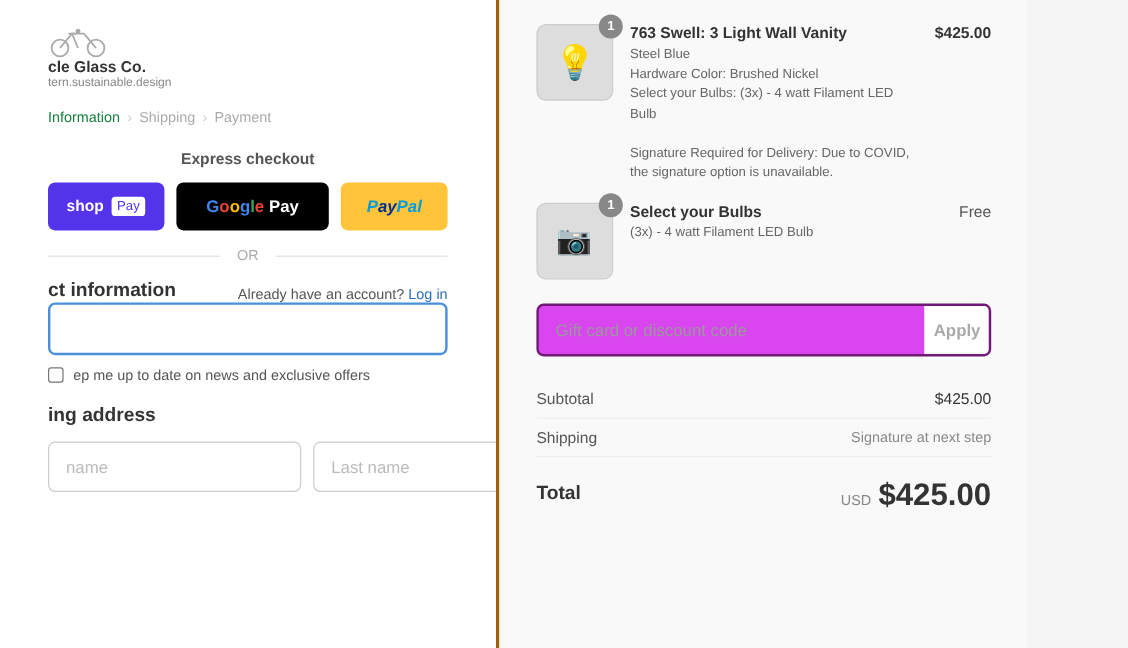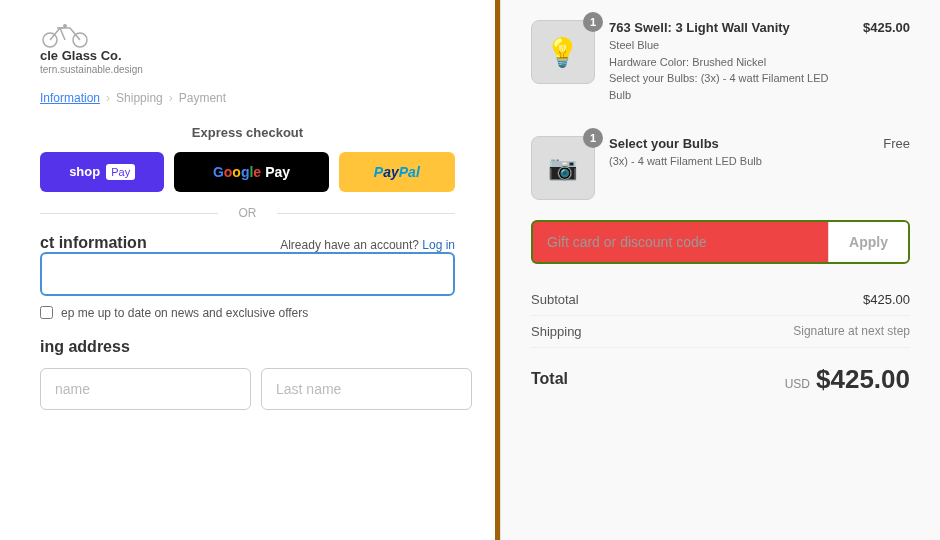--- a/index.html
+++ b/index.html
@@ -8,24 +8,24 @@
       font-size: 14px;
       background: #f5f5f5;
       display: flex;
       width: 940px;
       height: 540px;
       overflow: hidden;
     }
 
     
     .left-panel {
-      width: 500px;
+      width: 416px;
       background: #ffffff;
       padding: 20px 40px;
-      border-right: 5px solid #a16207;
+      border-right: 3px solid #a16207;
       overflow-y: auto;
     }
 
     .logo-area {
       display: flex;
       flex-direction: column;
       align-items: flex-start;
       margin-bottom: 16px;
     }
 
@@ -44,22 +44,21 @@
     .breadcrumb {
       display: flex;
       align-items: center;
       gap: 6px;
       font-size: 12px;
       color: #aaa;
       margin-bottom: 20px;
     }
 
     .breadcrumb .active {
-      color: #3b82f6;
-      text-decoration: underline;
+      color: #15803d;
     }
 
     .breadcrumb .sep {
       color: #ccc;
     }
 
     .express-checkout-label {
       text-align: center;
       font-size: 13px;
       color: #555;
@@ -291,43 +290,43 @@
       font-size: 13px;
       font-weight: 400;
       color: #555;
     }
 
     
     .discount-section {
       display: flex;
       gap: 8px;
       margin-bottom: 20px;
-      border: 2px solid #4d7c0f;
+      border: 2px solid #701a75;
       border-radius: 6px;
       overflow: hidden;
-      background: #ef4444;
+      background: #d946ef;
     }
 
     .discount-input {
       flex: 1;
       border: none;
       padding: 12px 14px;
       font-size: 14px;
       color: #333;
       outline: none;
       background: transparent;
     }
 
     .discount-input::placeholder { color: #999; }
 
     .apply-btn {
       background: #fff;
       border: none;
       border-left: 1px solid #ddd;
-      padding: 12px 20px;
+      padding: 12px 7px;
       font-size: 14px;
       font-weight: 600;
       color: #aaa;
       cursor: pointer;
     }
 
     
     .summary-line {
       display: flex;
       justify-content: space-between;
@@ -504,20 +503,21 @@
         </div>
         <div class="product-badge">1</div>
       </div>
       <div class="product-details">
         <div class="product-name">763 Swell: 3 Light Wall Vanity</div>
         <div class="product-meta">
           <span>Steel Blue</span><br>
           <span>Hardware Color: Brushed Nickel</span><br>
           <span>Select your Bulbs: (3x) - 4 watt Filament LED Bulb</span><br>
           <br>
+          <span>Signature Required for Delivery: Due to COVID, the signature option is unavailable.</span>
         </div>
       </div>
       <div class="product-price">$425.00</div>
     </div>
 
     <div class="product-item">
       <div class="product-image-wrapper">
         <div class="product-image">
           <span class="camera-icon">📷</span>
         </div>

